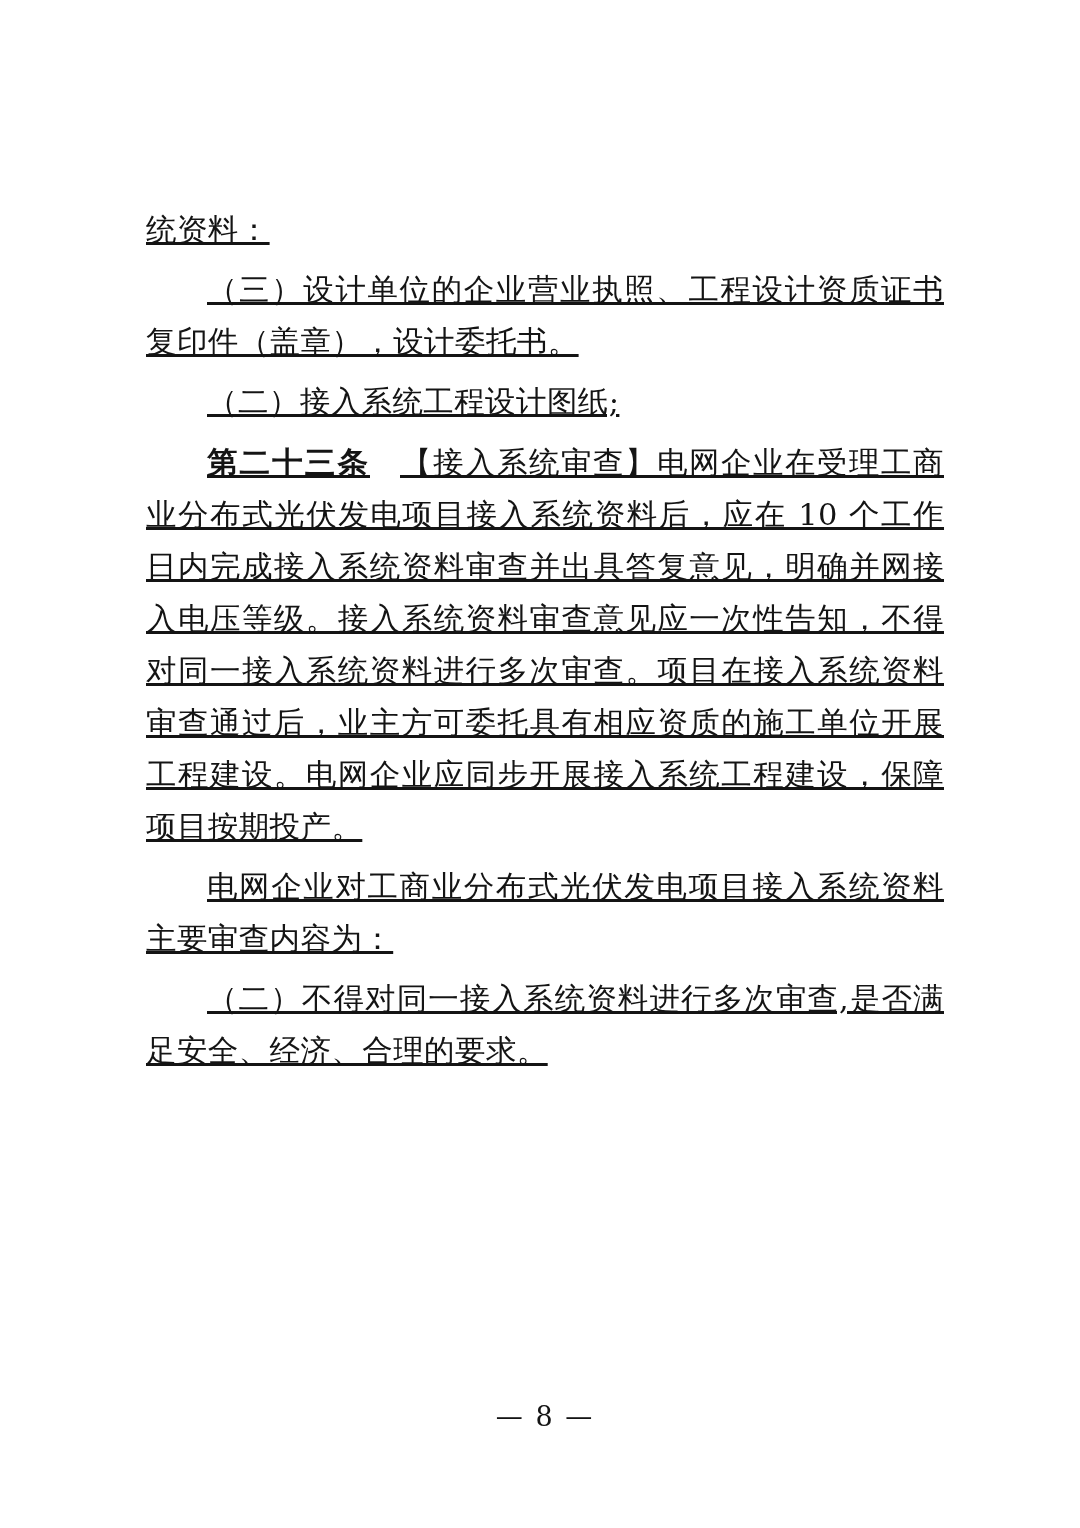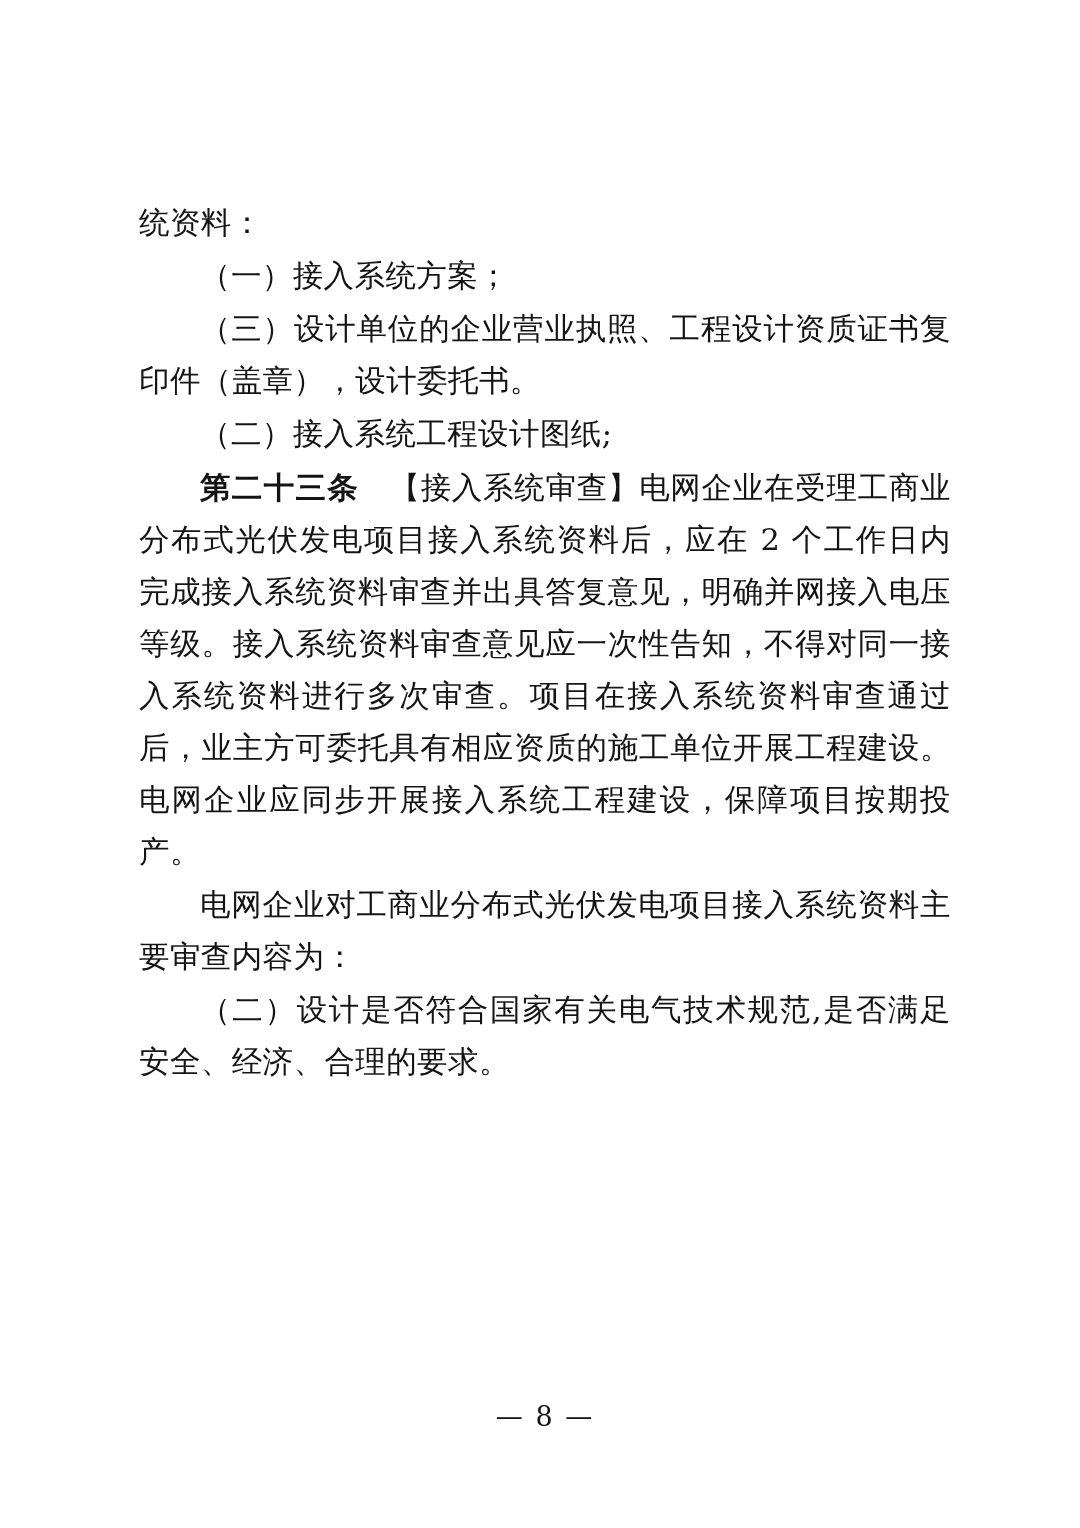--- a/index.html
+++ b/index.html
@@ -24,22 +24,23 @@
   }
   .doc-body {
     font-size: 30.5px;
     line-height: 52px;
     text-align: justify;
     text-justify: inter-ideograph;
     letter-spacing: 0.4px;
     color: #141414;
   }
   .para {
-    margin: 1px;
+    margin: 8px;
     padding: 0;
+    text-decoration: underline;
   }
   .indent-1 {
     text-indent: 61px;
   }
   .indent-0 {
     text-indent: 0;
   }
   .bold-head {
     font-weight: bold;
     letter-spacing: 1px;
@@ -68,43 +69,40 @@
 <body>
 
 <div class="page">
 
   <div class="doc-body">
 
     <p class="para indent-0">
       <span>统资料：</span>
     </p>
 
-    <p class="para indent-1">
-      <span>（一）接入系统方案；</span>
-    </p>
 
     <p class="para indent-1">
       <span>（三）设计单位的企业营业执照、工程设计资质证书复印件（盖章），设计委托书。</span>
     </p>
 
     <p class="para indent-1">
       <span>（二）接入系统工程设计图纸;</span>
     </p>
 
     <p class="para indent-1">
-      <span class="bold-head">第二十三条</span><span class="gap"></span><span>【接入系统审查】电网企业在受理工商业分布式光伏发电项目接入系统资料后，应在 2 个工作日内完成接入系统资料审查并出具答复意见，明确并网接入电压等级。接入系统资料审查意见应一次性告知，不得对同一接入系统资料进行多次审查。项目在接入系统资料审查通过后，业主方可委托具有相应资质的施工单位开展工程建设。电网企业应同步开展接入系统工程建设，保障项目按期投产。</span>
+      <span class="bold-head">第二十三条</span><span class="gap"></span><span>【接入系统审查】电网企业在受理工商业分布式光伏发电项目接入系统资料后，应在 10 个工作日内完成接入系统资料审查并出具答复意见，明确并网接入电压等级。接入系统资料审查意见应一次性告知，不得对同一接入系统资料进行多次审查。项目在接入系统资料审查通过后，业主方可委托具有相应资质的施工单位开展工程建设。电网企业应同步开展接入系统工程建设，保障项目按期投产。</span>
     </p>
 
     <p class="para indent-1">
       <span>电网企业对工商业分布式光伏发电项目接入系统资料主要审查内容为：</span>
     </p>
 
 
     <p class="para indent-1">
-      <span>（二）设计是否符合国家有关电气技术规范,是否满足安全、经济、合理的要求。</span>
+      <span>（二）不得对同一接入系统资料进行多次审查,是否满足安全、经济、合理的要求。</span>
     </p>
 
 
 
   </div>
 
   <div class="page-number">
     <span class="pn-inner">— 8 —</span>
   </div>
 

